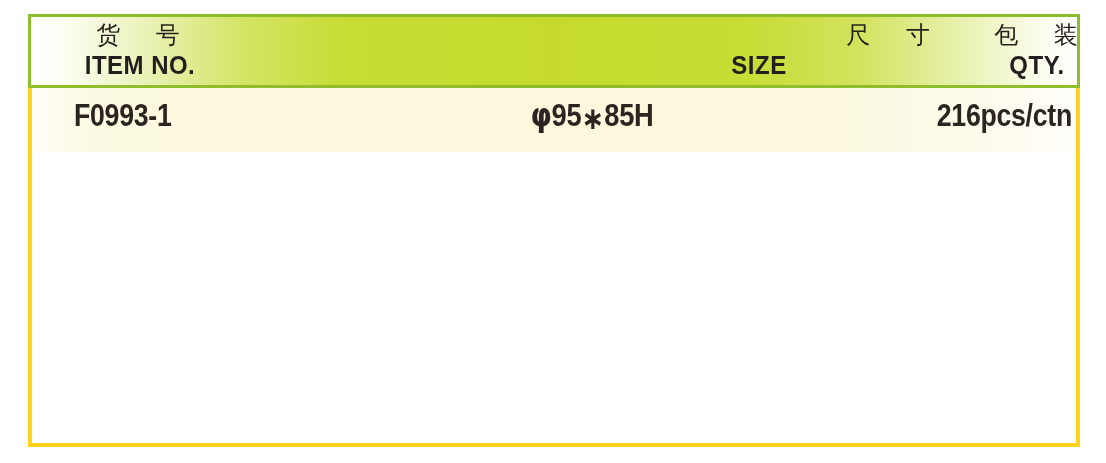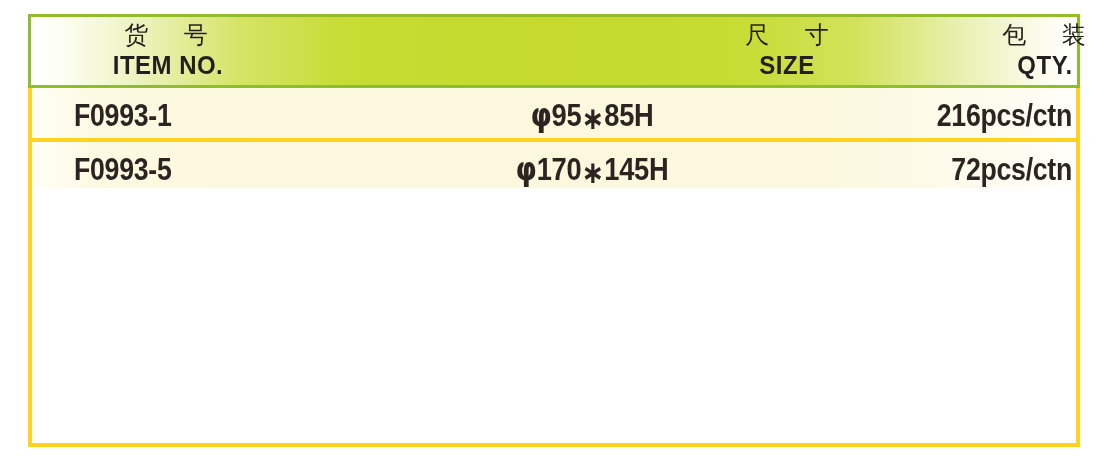--- a/index.html
+++ b/index.html
@@ -49,25 +49,24 @@
     position: relative;
     width: 100%;
     height: 100%;
   }
 
   .hcell {
     position: absolute;
     top: 0;
     height: 100%;
     box-sizing: border-box;
-    padding-left: 28px;
   }
   .hcell-item { left: 0px;   width: 390px; }
   .hcell-size { left: 390px; width: 370px; }
-  .hcell-qty  { left: 760px; width: 286px; }
+  .hcell-qty  { left: 780px; width: 286px; }
 
   .h-cn {
     position: absolute;
     top: -1px;
     width: 100%;
     text-align: center;
     font-family: "DejaVu Sans", "Liberation Sans", sans-serif;
     font-size: 24px;
     font-weight: 400;
     letter-spacing: 14px;
@@ -86,39 +85,39 @@
     font-weight: bold;
     letter-spacing: 0.5px;
     color: #231f1e;
     line-height: 32px;
     white-space: nowrap;
     transform: scaleX(0.96);
   }
   
   .hcell-item .h-cn { transform: translateX(-88px); }
   .hcell-item .h-en { transform: translateX(-86px) scaleX(0.96); }
-  .hcell-size .h-cn { transform: translateX(153px); }
+  .hcell-size .h-cn { transform: translateX(153px); text-align: right; }
   .hcell-size .h-en { transform: translateX(153px) scaleX(0.96); }
   .hcell-qty  .h-cn { transform: translateX(82px); }
   .hcell-qty  .h-en { transform: translateX(83px) scaleX(0.96); }
 
   
   .tbody {
     position: relative;
     height: 359px;
     box-sizing: border-box;
     border-left: 4px solid #fed21d;
     border-right: 4px solid #fed21d;
     border-bottom: 4px solid #fed21d;
     background: #ffffff;
   }
 
   .trow {
     position: relative;
-    height: 50px;
+    height: 64px;
     box-sizing: border-box;
     border-top: 4px solid #fed21d;
     background:
       linear-gradient(to right,
         #fffef7 0%,
         #fcfae2 6%,
         #fbf8dd 22%,
         #fbf8dd 74%,
         #fdfbeb 90%,
         #fffefa 100%);
@@ -203,21 +202,16 @@
 
     <div class="trow">
       <div class="cell cell-item">F0993-1</div>
       <div class="cell cell-size"><span class="phi">φ</span><span>95</span><span class="sep">∗</span><span>85H</span></div>
       <div class="cell cell-qty">216pcs/ctn</div>
     </div>
 
 
 
 
-    <div class="trow">
-      <div class="cell cell-item">F0993-5</div>
-      <div class="cell cell-size"><span class="phi">φ</span><span>170</span><span class="sep">∗</span><span>145H</span></div>
-      <div class="cell cell-qty">72pcs/ctn</div>
-    </div>
 
 
   </div>
 </div>
 
 </body></html>

